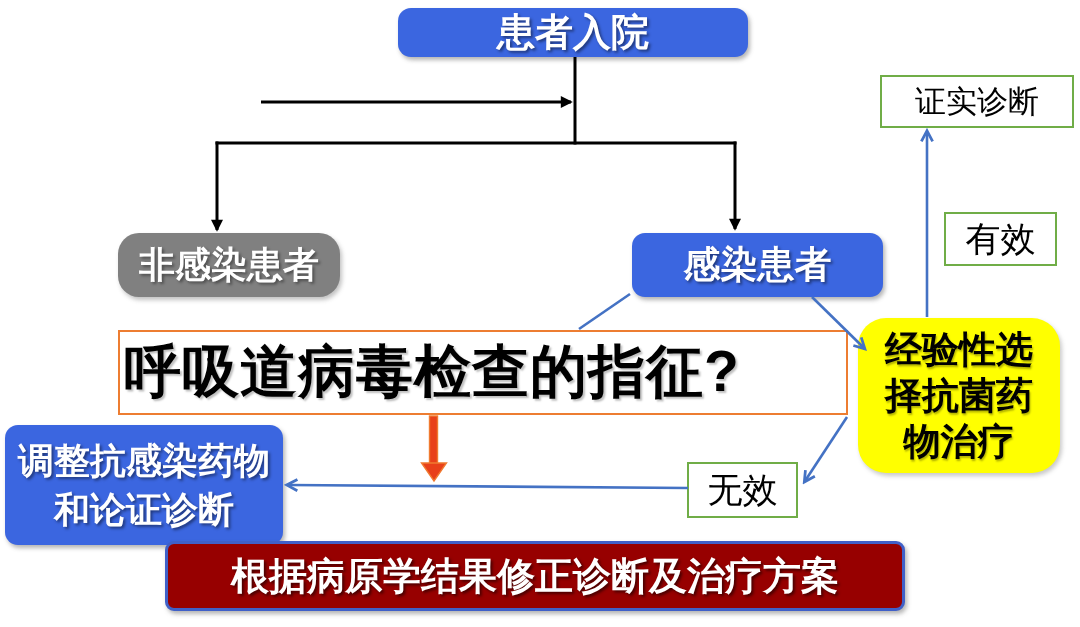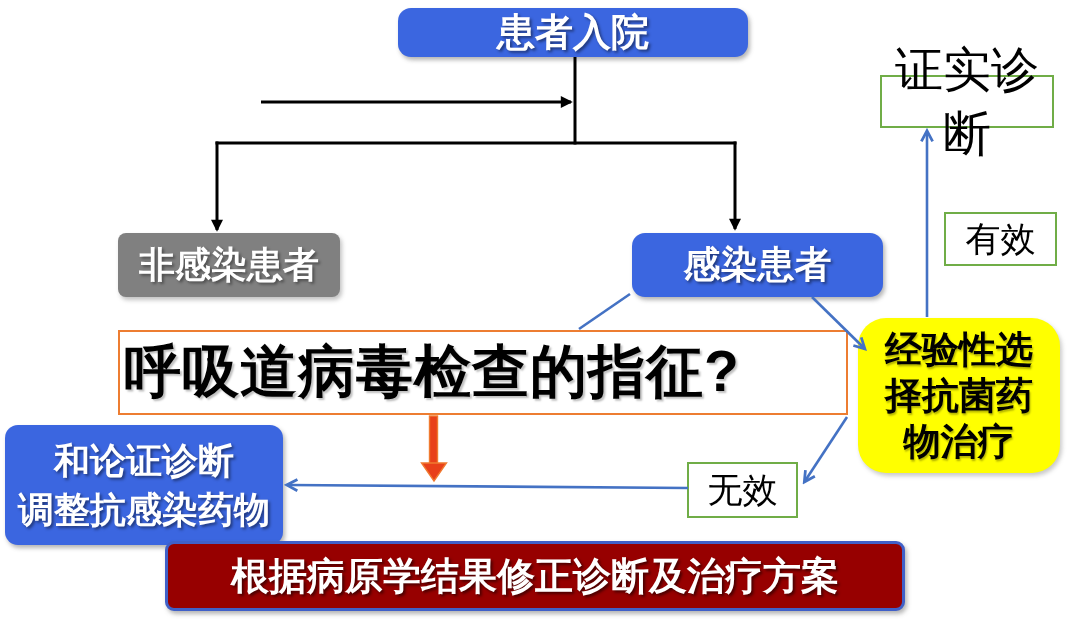--- a/index.html
+++ b/index.html
@@ -4,35 +4,35 @@
 <style>
   html,body{margin:0;padding:0;background:#fff;}
   #canvas{
     position:relative;width:1080px;height:627px;background:var(--canvas-bg,#fff);
     font-family:"Liberation Sans","DejaVu Sans",sans-serif;overflow:hidden;
   }
   .node{position:absolute;display:flex;flex-direction:column;align-items:center;justify-content:center;
         box-sizing:border-box;text-align:center;z-index:1;}
   .blue{background:var(--blue-fill,#3B66E0);color:#fff;font-weight:bold;border-radius:13px;
         box-shadow:2px 3px 4px rgba(90,90,90,.45);text-shadow:2px 2px 3px rgba(0,0,0,.45);}
-  .gray{background:var(--gray-fill,#808080);color:#fff;font-weight:bold;border-radius:8px;
+  .gray{background:var(--gray-fill,#808080);color:#fff;font-weight:bold;border-radius:21px;
         box-shadow:2px 3px 4px rgba(120,120,120,.45);text-shadow:2px 2px 3px rgba(0,0,0,.4);}
   .greenbox{background:#fff;color:#000;border:2.5px solid var(--green-border,#70AD47);}
   .yellow{background:var(--yellow-fill,#FFFF00);color:#000;font-weight:bold;border-radius:28px;
         box-shadow:2px 3px 4px rgba(120,120,120,.4);text-shadow:1px 2px 2px rgba(0,0,0,.3);}
   .maroon{background:var(--maroon-fill,#970000);color:#fff;font-weight:bold;border-radius:9px;
         border:3px solid var(--border-blue,#4060C8);box-shadow:2px 3px 4px rgba(110,110,110,.5);
         text-shadow:2px 2px 3px rgba(0,0,0,.55);}
   .question{background:#fff;color:#000;border:2.5px solid var(--orange-border,#ED7D31);
         justify-content:flex-start;flex-direction:row;padding-left:4px;font-weight:600;
         text-shadow:2px 2px 2px rgba(0,0,0,.25);}
   
   #n-admission{left:398px;top:8px;width:350px;height:49px;font-size:38px;}
   #n-clinical{left:70px;top:75px;width:190px;height:54px;font-size:35px;}
-  #n-confirmed{left:880px;top:75px;width:174px;height:53px;font-size:48px;}
+  #n-confirmed{left:880px;top:75px;width:194px;height:53px;font-size:31px;}
   #n-effective{left:944px;top:212px;width:113px;height:54px;font-size:35px;}
   #n-noninfected{left:118px;top:233px;width:222px;height:64px;font-size:36px;}
   #n-infected{left:632px;top:233px;width:251px;height:64px;font-size:37px;text-align:right;}
   #n-question{left:118px;top:330px;width:730px;height:85px;font-size:57px;letter-spacing:1px;}
   #n-empirical{left:858px;top:318px;width:202px;height:155px;font-size:37px;line-height:46px;}
   #n-adjust{left:5px;top:425px;width:278px;height:120px;font-size:36px;line-height:49px;}
   #n-ineffective{left:687px;top:462px;width:111px;height:56px;font-size:35px;}
   #n-revise{left:165px;top:541px;width:740px;height:70px;font-size:38px;}
   #connector-layer{position:absolute;left:0;top:0;z-index:2;pointer-events:none;}
 </style>
@@ -66,22 +66,22 @@
     <span>呼吸道病毒检查的指征?</span>
   </div>
 
   <div class="node yellow" id="n-empirical">
     <span>经验性选</span>
     <span>择抗菌药</span>
     <span>物治疗</span>
   </div>
 
   <div class="node blue" id="n-adjust">
+    <span>调整抗感染药物</span>
     <span>和论证诊断</span>
-    <span>调整抗感染药物</span>
   </div>
 
   <div class="node greenbox" id="n-ineffective">
     <span>无效</span>
   </div>
 
   <div class="node maroon" id="n-revise">
     <span>根据病原学结果修正诊断及治疗方案</span>
   </div>
 

